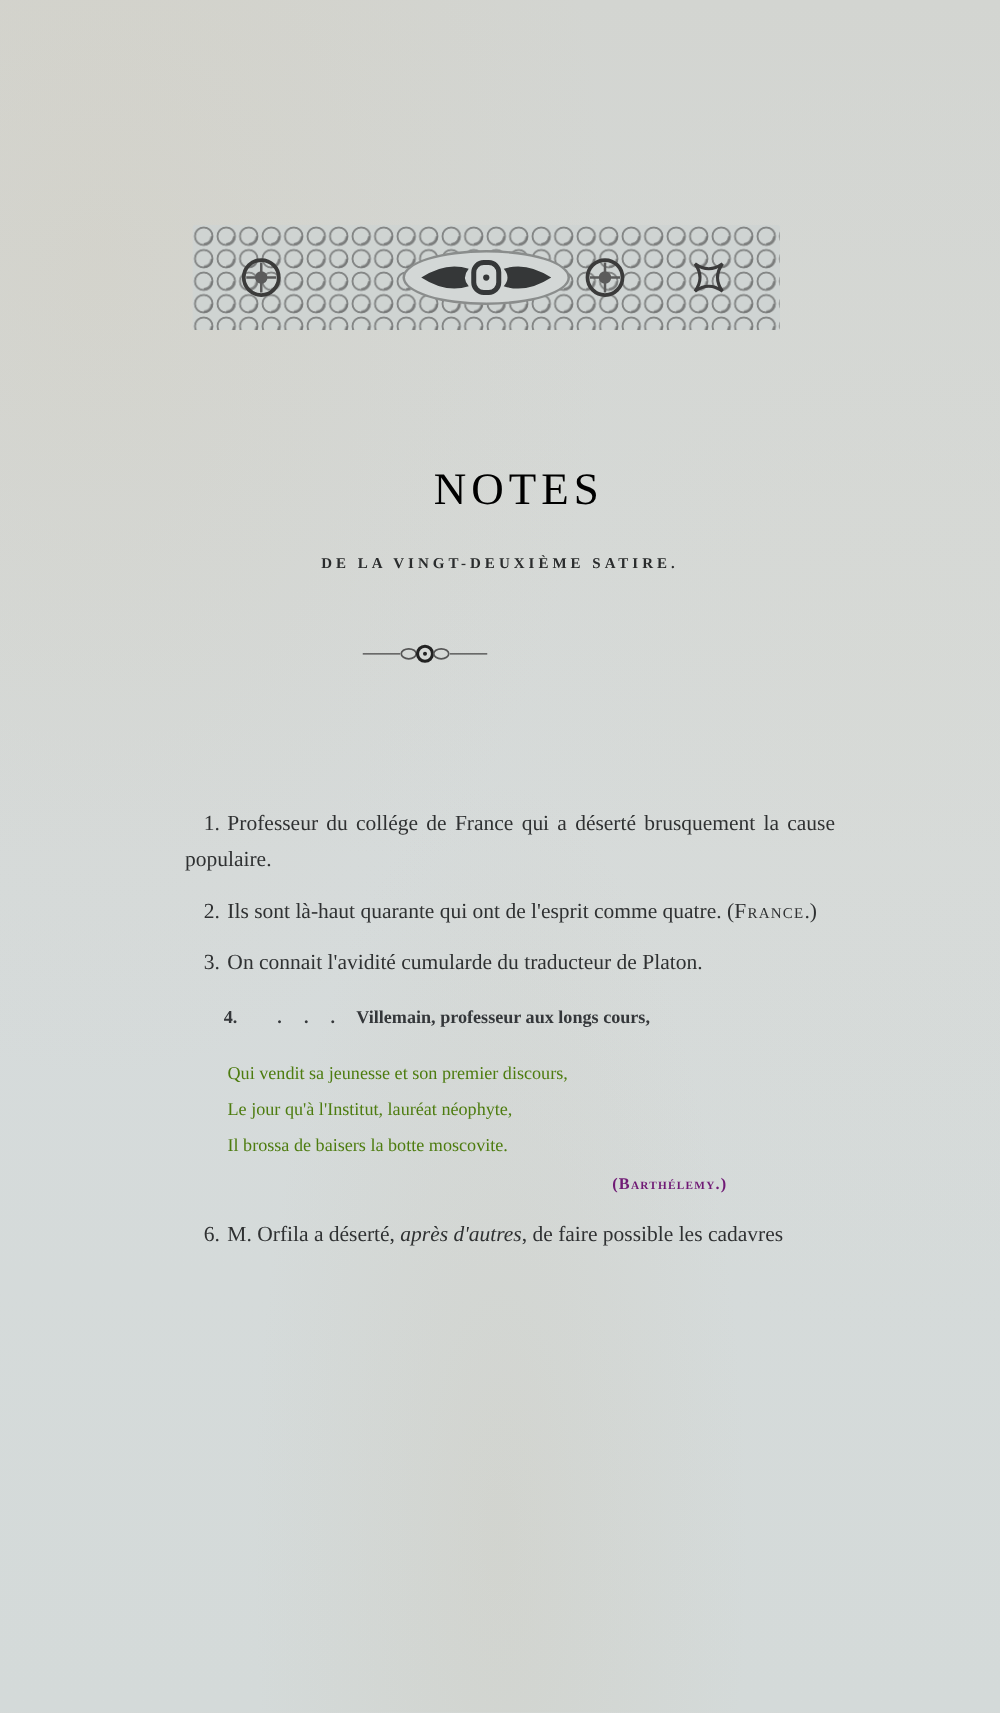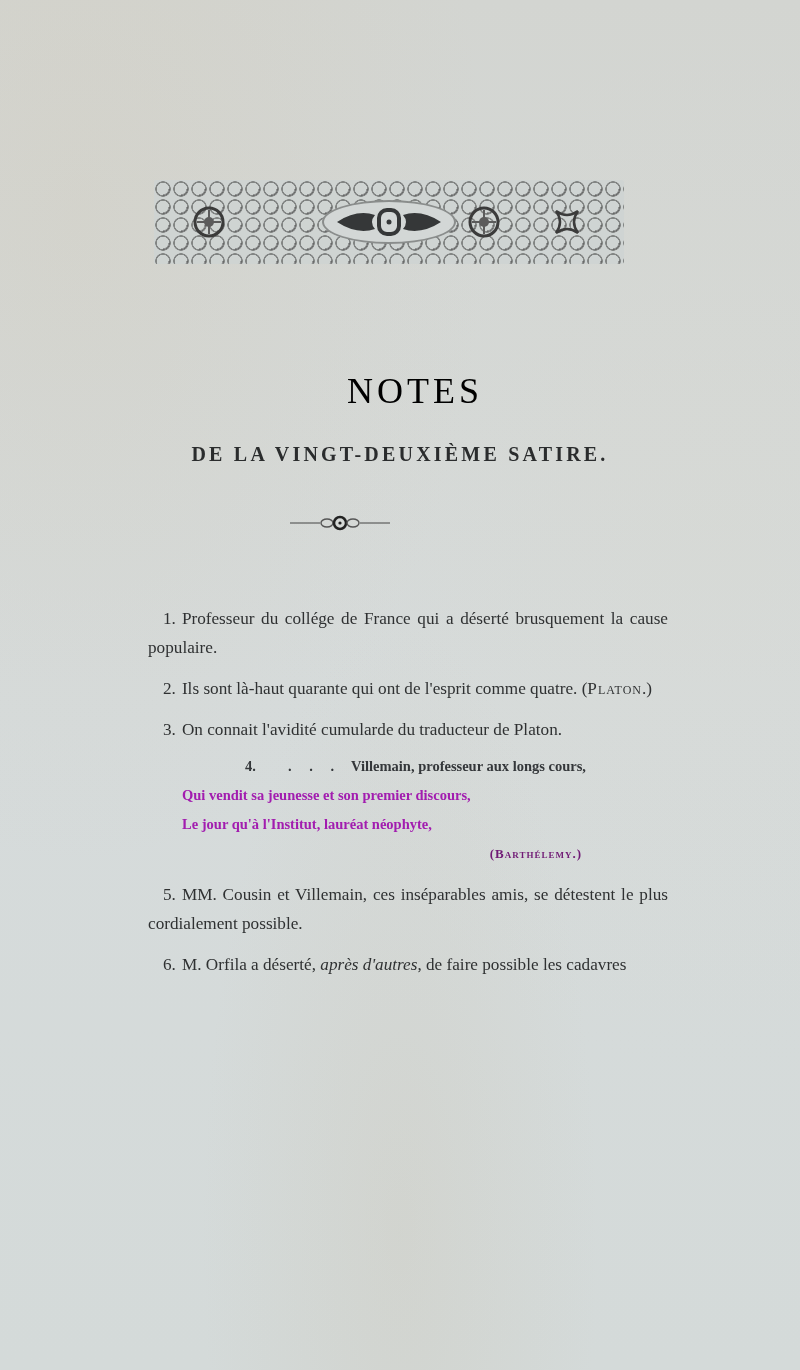--- a/index.html
+++ b/index.html
@@ -61,68 +61,67 @@
       font-weight: normal;
       letter-spacing: 4px;
       color: #000000;
       margin: 15px;
     }
     .subtitle {
       position: absolute;
       left: 0; width: 800px;
       top: 443px;
       text-align: center;
-      font-size: 20px;
+      font-size: 12px;
       letter-spacing: 3.2px;
       color: #2a2c2d;
       margin: 0;
     }
     .divider {
       position: absolute;
       left: 290px; top: 515px;
       width: 100px; height: 16px;
     }
 
     .notes {
       position: absolute;
       left: 148px;
-      top: 604px;
+      top: 644px;
       width: 520px;
       font-size: 17.2px;
       line-height: 29px;
       color: #2f3132;
     }
     .note {
       margin: 0 0 12px 0;
       text-align: justify;
       text-indent: 15px;
     }
     .note .num { margin-right: 6px; }
     .note .sc {
       font-variant: small-caps;
       letter-spacing: 1px;
     }
     .verse-block {
       margin: 0 0 12px 0;
     }
     .verse-block .first {
       text-indent: 15px;
-      margin: 0;
+      margin: 16px;
       font-size: 14.5px;
       line-height: 29px;
       font-weight: bold;
       color: #34373a;
-      text-align: center;
     }
     .verse-block .vline {
       margin: 0 0 0 34px;
       font-size: 14.5px;
       line-height: 29px;
-      font-weight: bold;
-      color: #a21caf;
+      font-weight: normal;
+      color: #4d7c0f;
     }
     .verse-block .dots { margin-left: 32px; margin-right: 10px; letter-spacing: 7px; }
     .verse-block .attrib {
       text-align: right;
       margin: 0 0 0 0;
       padding-right: 86px;
       font-size: 13px;
       line-height: 29px;
       font-variant: small-caps;
       letter-spacing: 1px;
@@ -173,38 +172,36 @@
   </svg>
 
   <div class="notes">
 
     <p class="note">
       <span class="num">1.</span><span>Professeur du collége de France qui a déserté brusquement la cause populaire.</span>
     </p>
 
     <p class="note">
       <span class="num">2.</span><span>Ils sont là-haut quarante qui ont de l'esprit comme quatre.</span>
-      <span>(</span><span class="sc">Platon</span><span>.)</span>
+      <span>(</span><span class="sc">France</span><span>.)</span>
     </p>
 
     <p class="note" style="margin-bottom:8px;">
       <span class="num">3.</span><span>On connait l'avidité cumularde du traducteur de Platon.</span>
     </p>
 
     <div class="verse-block">
       <p class="first">
         <span>4.</span><span class="dots">. . .</span><span>Villemain, professeur aux longs cours,</span>
       </p>
       <p class="vline">Qui vendit sa jeunesse et son premier discours,</p>
       <p class="vline">Le jour qu'à l'Institut, lauréat néophyte,</p>
+      <p class="vline">Il brossa de baisers la botte moscovite.</p>
       <p class="attrib">(Barthélemy.)</p>
     </div>
 
-    <p class="note">
-      <span class="num">5.</span><span>MM. Cousin et Villemain, ces inséparables amis, se détestent le plus cordialement possible.</span>
-    </p>
 
     <p class="note">
       <span class="num">6.</span><span>M. Orfila a déserté, </span><span class="italic">après d'autres</span><span>, de faire possible les cadavres</span>
     </p>
 
   </div>
 </div>
 
 </body></html>

